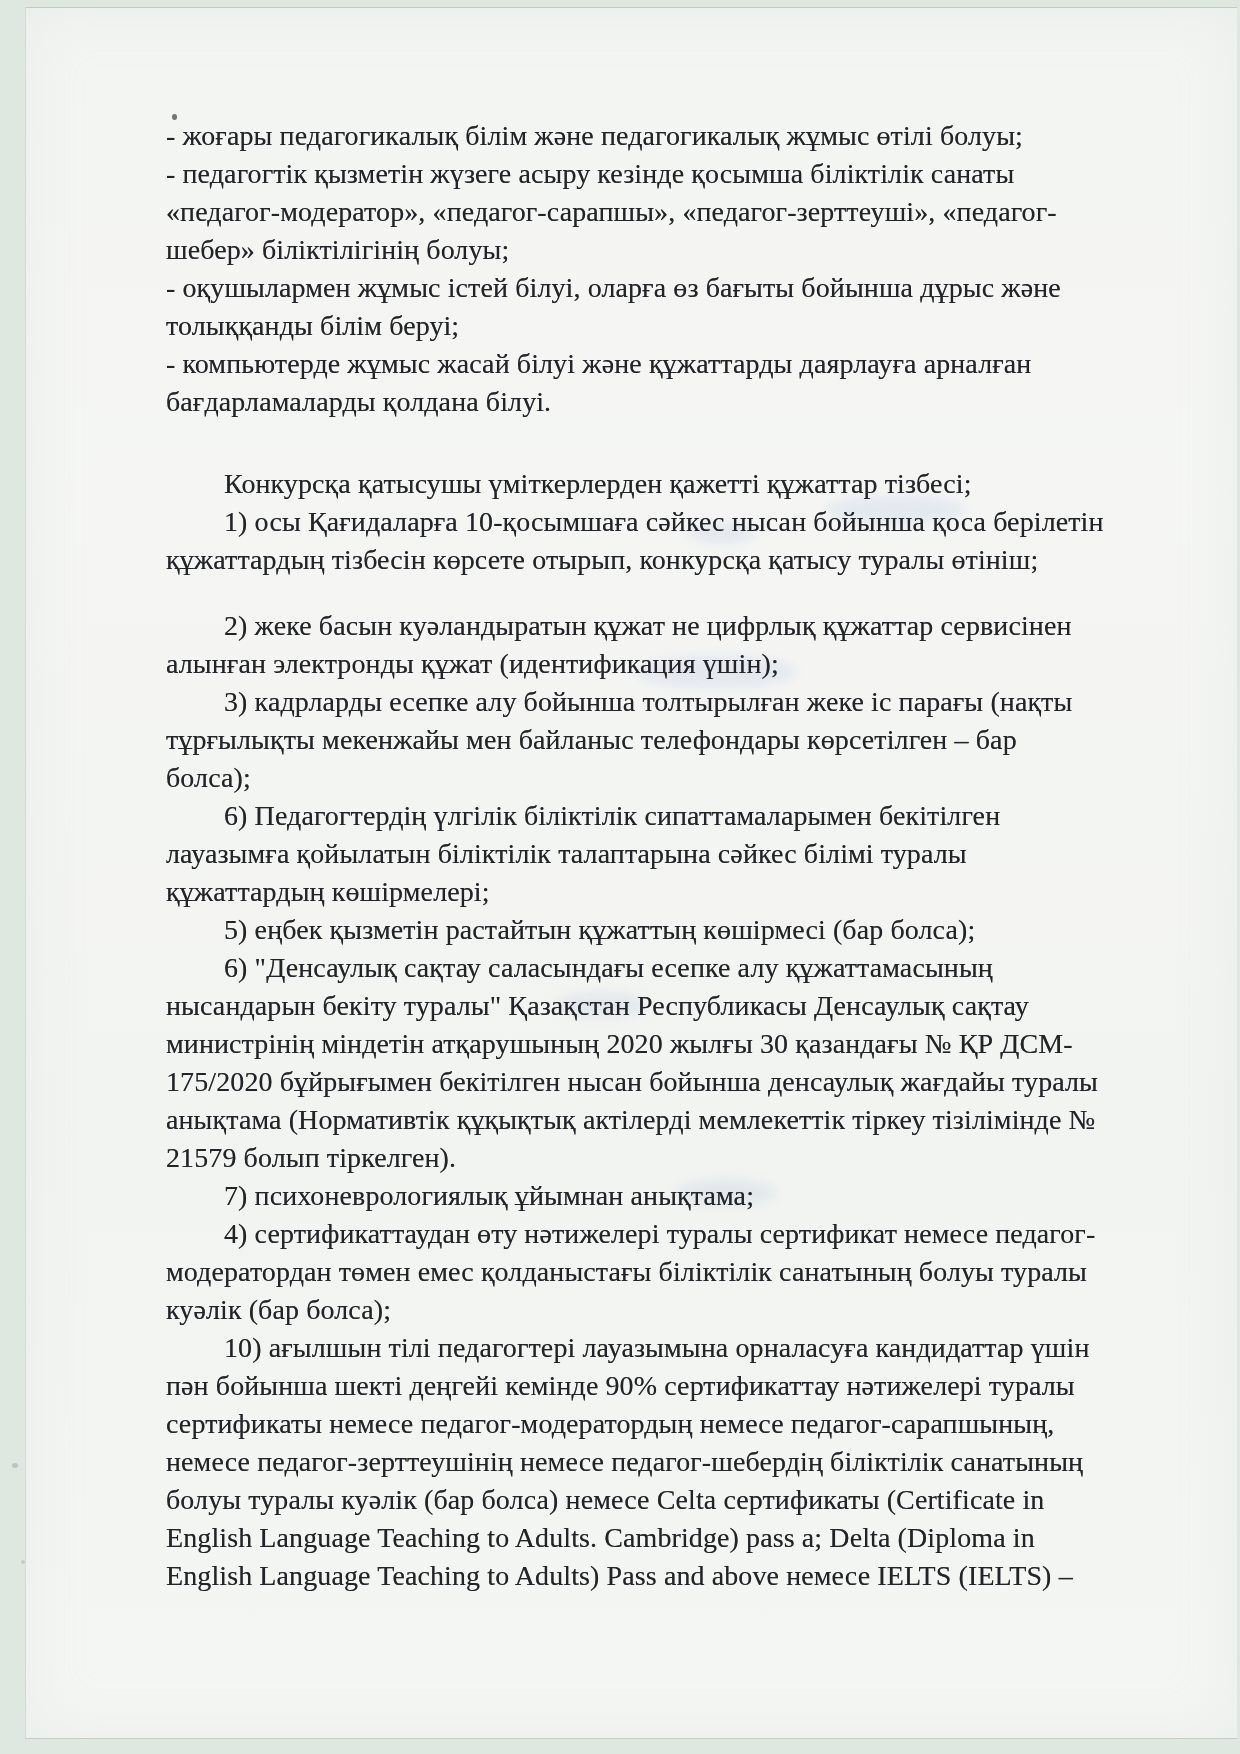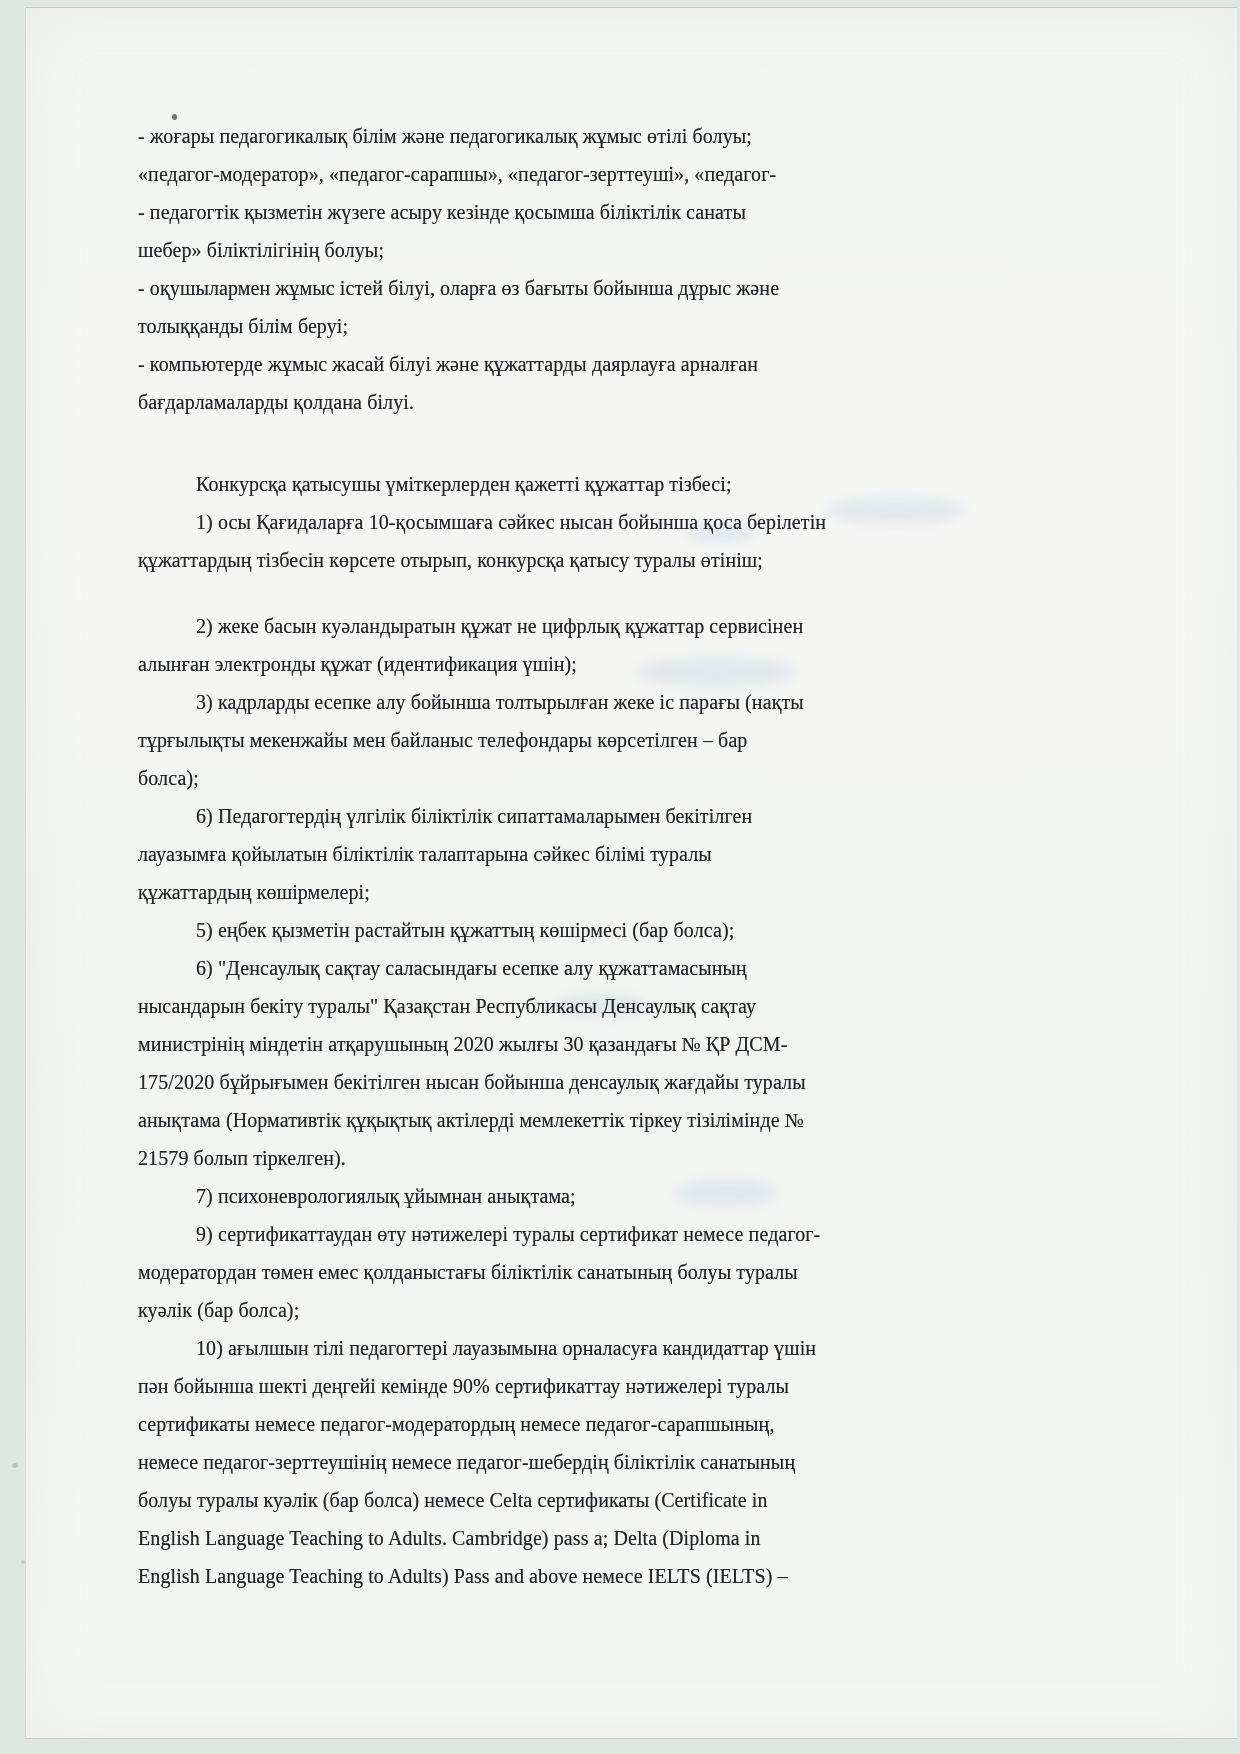--- a/index.html
+++ b/index.html
@@ -21,24 +21,24 @@
     right: 3px;
     bottom: 15px;
     background: linear-gradient(180deg, #f3f5f2 0%, #f5f6f4 28%, #f2f4f1 65%, #f4f6f3 100%);
     border-top: 1px solid #c3cbc3;
     border-left: 1px solid #d3dcd4;
     border-bottom: 1px solid #c6cfc7;
     box-shadow: inset 0 0 60px rgba(190, 205, 195, 0.18);
   }
   .doc-text {
     position: absolute;
-    left: 112px;  
+    left: 140px;  
     top: 109px;   
     color: #232428;
-    font-size: 20px;
+    font-size: 28px;
     line-height: 38px;
     letter-spacing: 0.1px;
   }
   .line {
     margin: 0;
     white-space: nowrap;
     text-shadow: 0 0 0.6px rgba(35, 36, 40, 0.55);
   }
   .indent { padding-left: 58px; }
   .gap-lg { margin-top: 44px; }
@@ -74,22 +74,22 @@
   <span class="speck s2"></span>
   <span class="speck s3"></span>
   <span class="smudge m1"></span>
   <span class="smudge m2"></span>
   <span class="smudge m3"></span>
   <span class="smudge m4"></span>
   <span class="smudge m5"></span>
 
   <div class="doc-text">
     <p class="line">- жоғары педагогикалық білім және педагогикалық жұмыс өтілі болуы;</p>
+    <p class="line">- педагогтік қызметін жүзеге асыру кезінде қосымша біліктілік санаты</p>
     <p class="line">«педагог-модератор», «педагог-сарапшы», «педагог-зерттеуші», «педагог-</p>
-    <p class="line">- педагогтік қызметін жүзеге асыру кезінде қосымша біліктілік санаты</p>
     <p class="line">шебер» біліктілігінің болуы;</p>
     <p class="line">- оқушылармен жұмыс істей білуі, оларға өз бағыты бойынша дұрыс және</p>
     <p class="line">толыққанды білім беруі;</p>
     <p class="line">- компьютерде жұмыс жасай білуі және құжаттарды даярлауға арналған</p>
     <p class="line">бағдарламаларды қолдана білуі.</p>
     <p class="line indent gap-lg">Конкурсқа қатысушы үміткерлерден қажетті құжаттар тізбесі;</p>
     <p class="line indent">1) осы Қағидаларға 10-қосымшаға сәйкес нысан бойынша қоса берілетін</p>
     <p class="line">құжаттардың тізбесін көрсете отырып, конкурсқа қатысу туралы өтініш;</p>
     <p class="line indent gap-sm">2) жеке басын куәландыратын құжат не цифрлық құжаттар сервисінен</p>
     <p class="line">алынған электронды құжат (идентификация үшін);</p>
@@ -100,21 +100,21 @@
     <p class="line">лауазымға қойылатын біліктілік талаптарына сәйкес білімі туралы</p>
     <p class="line">құжаттардың көшірмелері;</p>
     <p class="line indent">5) еңбек қызметін растайтын құжаттың көшірмесі (бар болса);</p>
     <p class="line indent">6) "Денсаулық сақтау саласындағы есепке алу құжаттамасының</p>
     <p class="line">нысандарын бекіту туралы" Қазақстан Республикасы Денсаулық сақтау</p>
     <p class="line">министрінің міндетін атқарушының 2020 жылғы 30 қазандағы № ҚР ДСМ-</p>
     <p class="line">175/2020 бұйрығымен бекітілген нысан бойынша денсаулық жағдайы туралы</p>
     <p class="line">анықтама (Нормативтік құқықтық актілерді мемлекеттік тіркеу тізілімінде №</p>
     <p class="line">21579 болып тіркелген).</p>
     <p class="line indent">7) психоневрологиялық ұйымнан анықтама;</p>
-    <p class="line indent">9) сертификаттаудан өту нәтижелері туралы сертификат немесе педагог-</p>
+    <p class="line indent">4) сертификаттаудан өту нәтижелері туралы сертификат немесе педагог-</p>
     <p class="line">модератордан төмен емес қолданыстағы біліктілік санатының болуы туралы</p>
     <p class="line">куәлік (бар болса);</p>
     <p class="line indent">10) ағылшын тілі педагогтері лауазымына орналасуға кандидаттар үшін</p>
     <p class="line">пән бойынша шекті деңгейі кемінде 90% сертификаттау нәтижелері туралы</p>
     <p class="line">сертификаты немесе педагог-модератордың немесе педагог-сарапшының,</p>
     <p class="line">немесе педагог-зерттеушінің немесе педагог-шебердің біліктілік санатының</p>
     <p class="line">болуы туралы куәлік (бар болса) немесе Celta сертификаты (Certificate in</p>
     <p class="line">English Language Teaching to Adults. Cambridge) pass a; Delta (Diploma in</p>
     <p class="line">English Language Teaching to Adults) Pass and above немесе IELTS (IELTS) –</p>
   </div>

